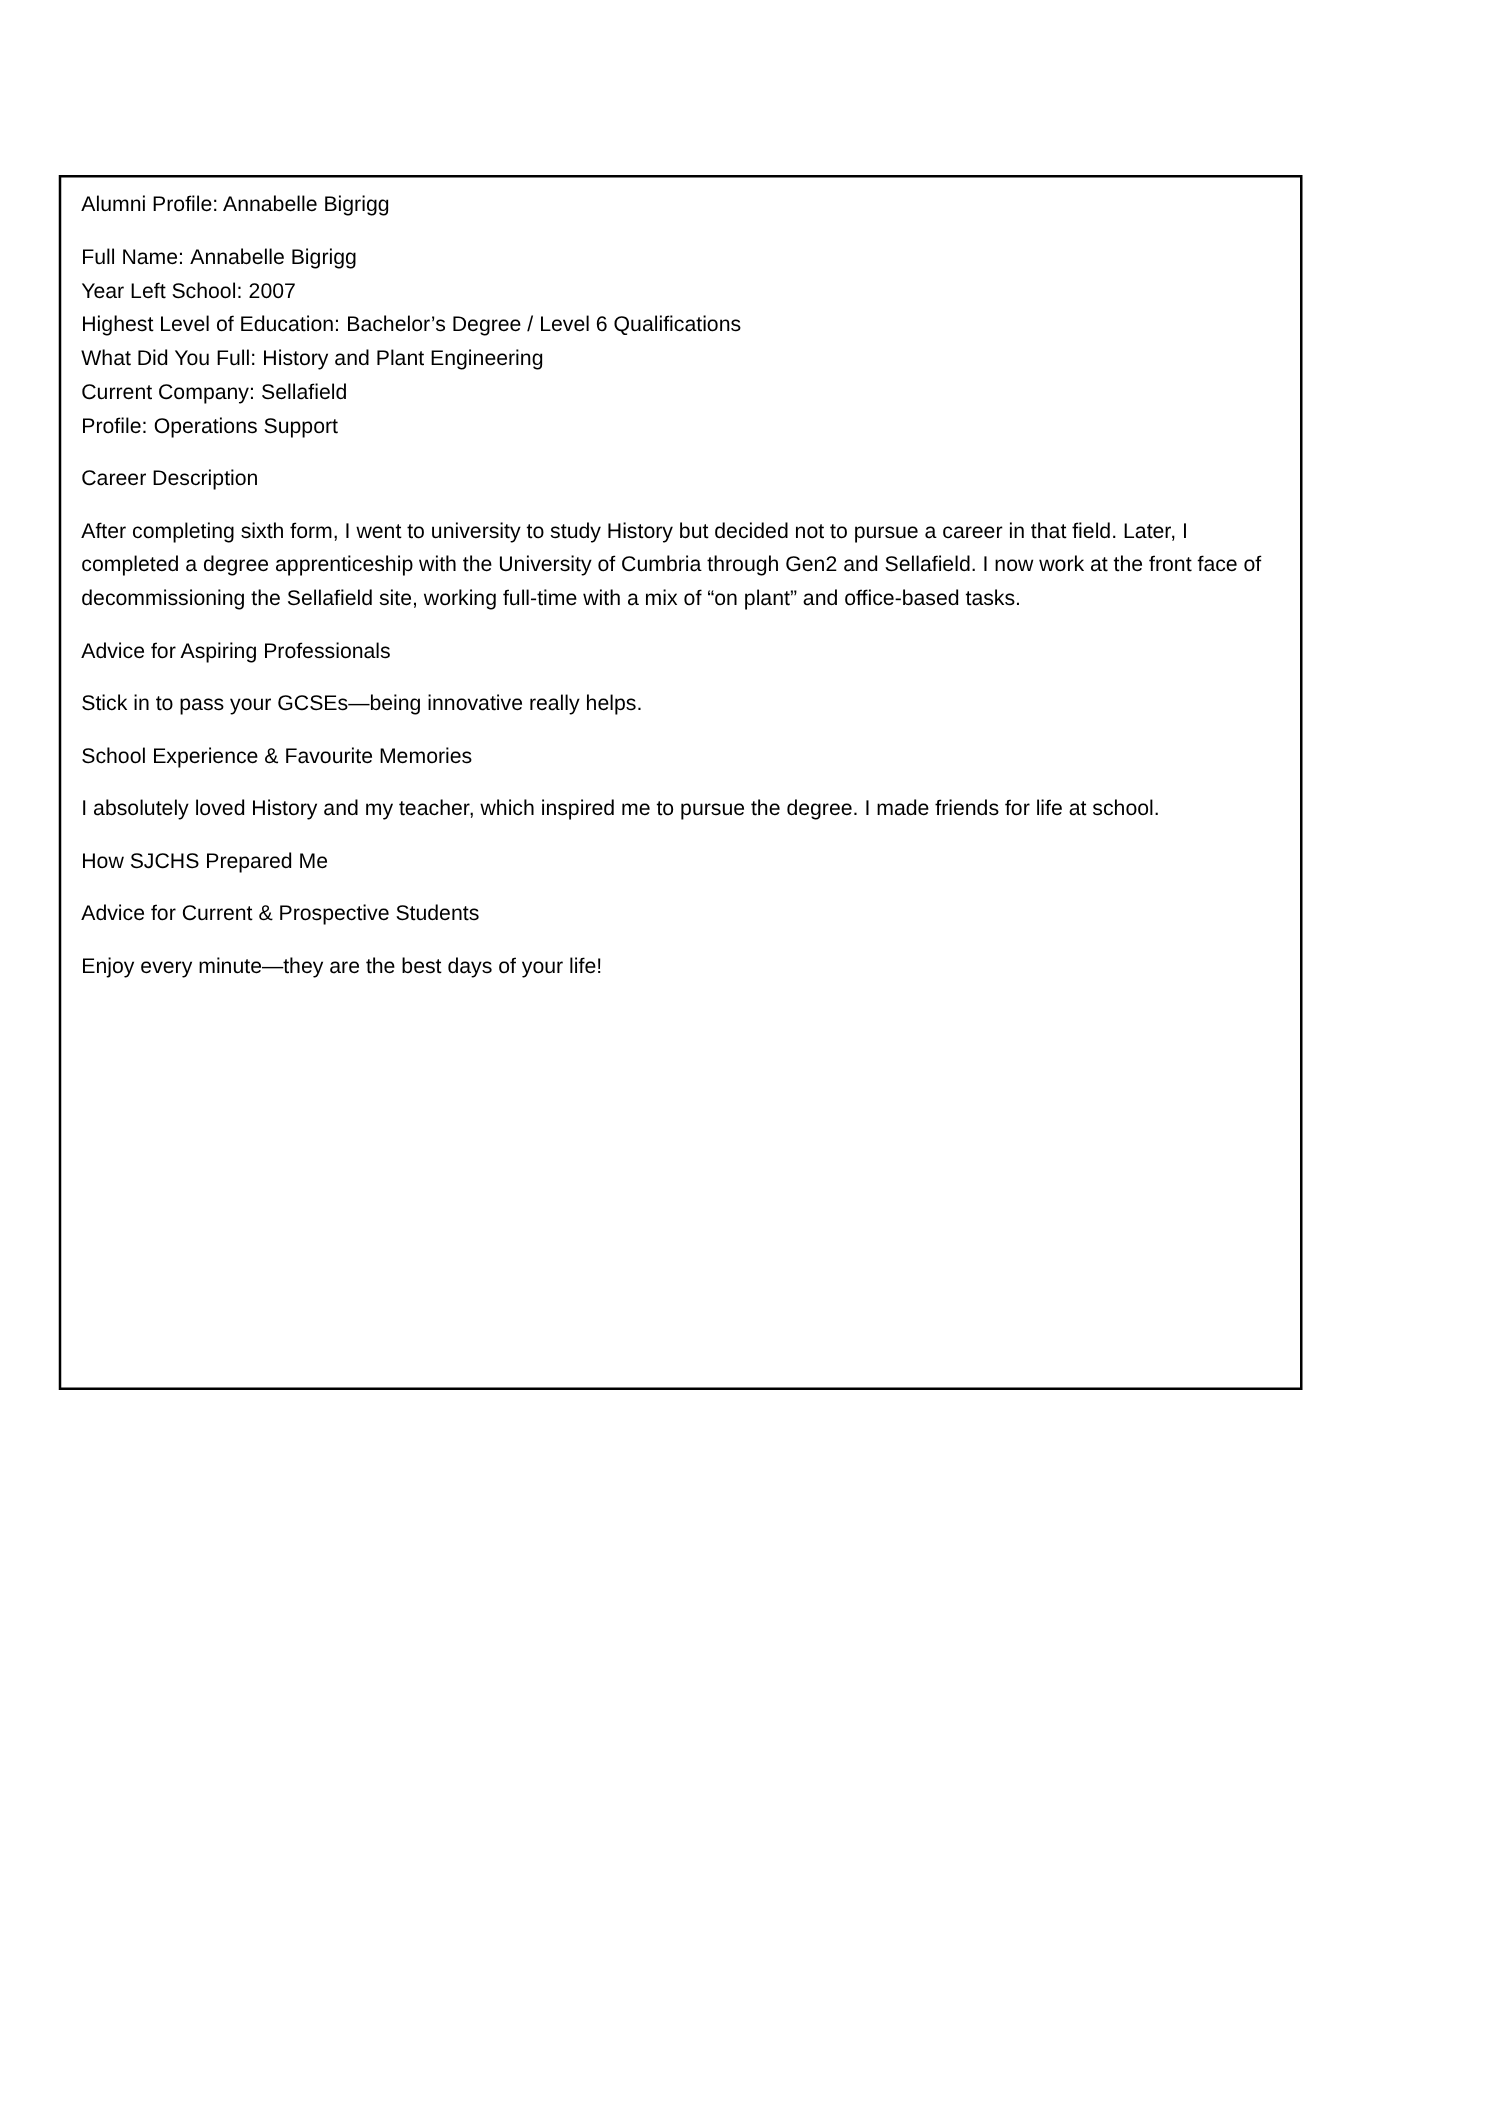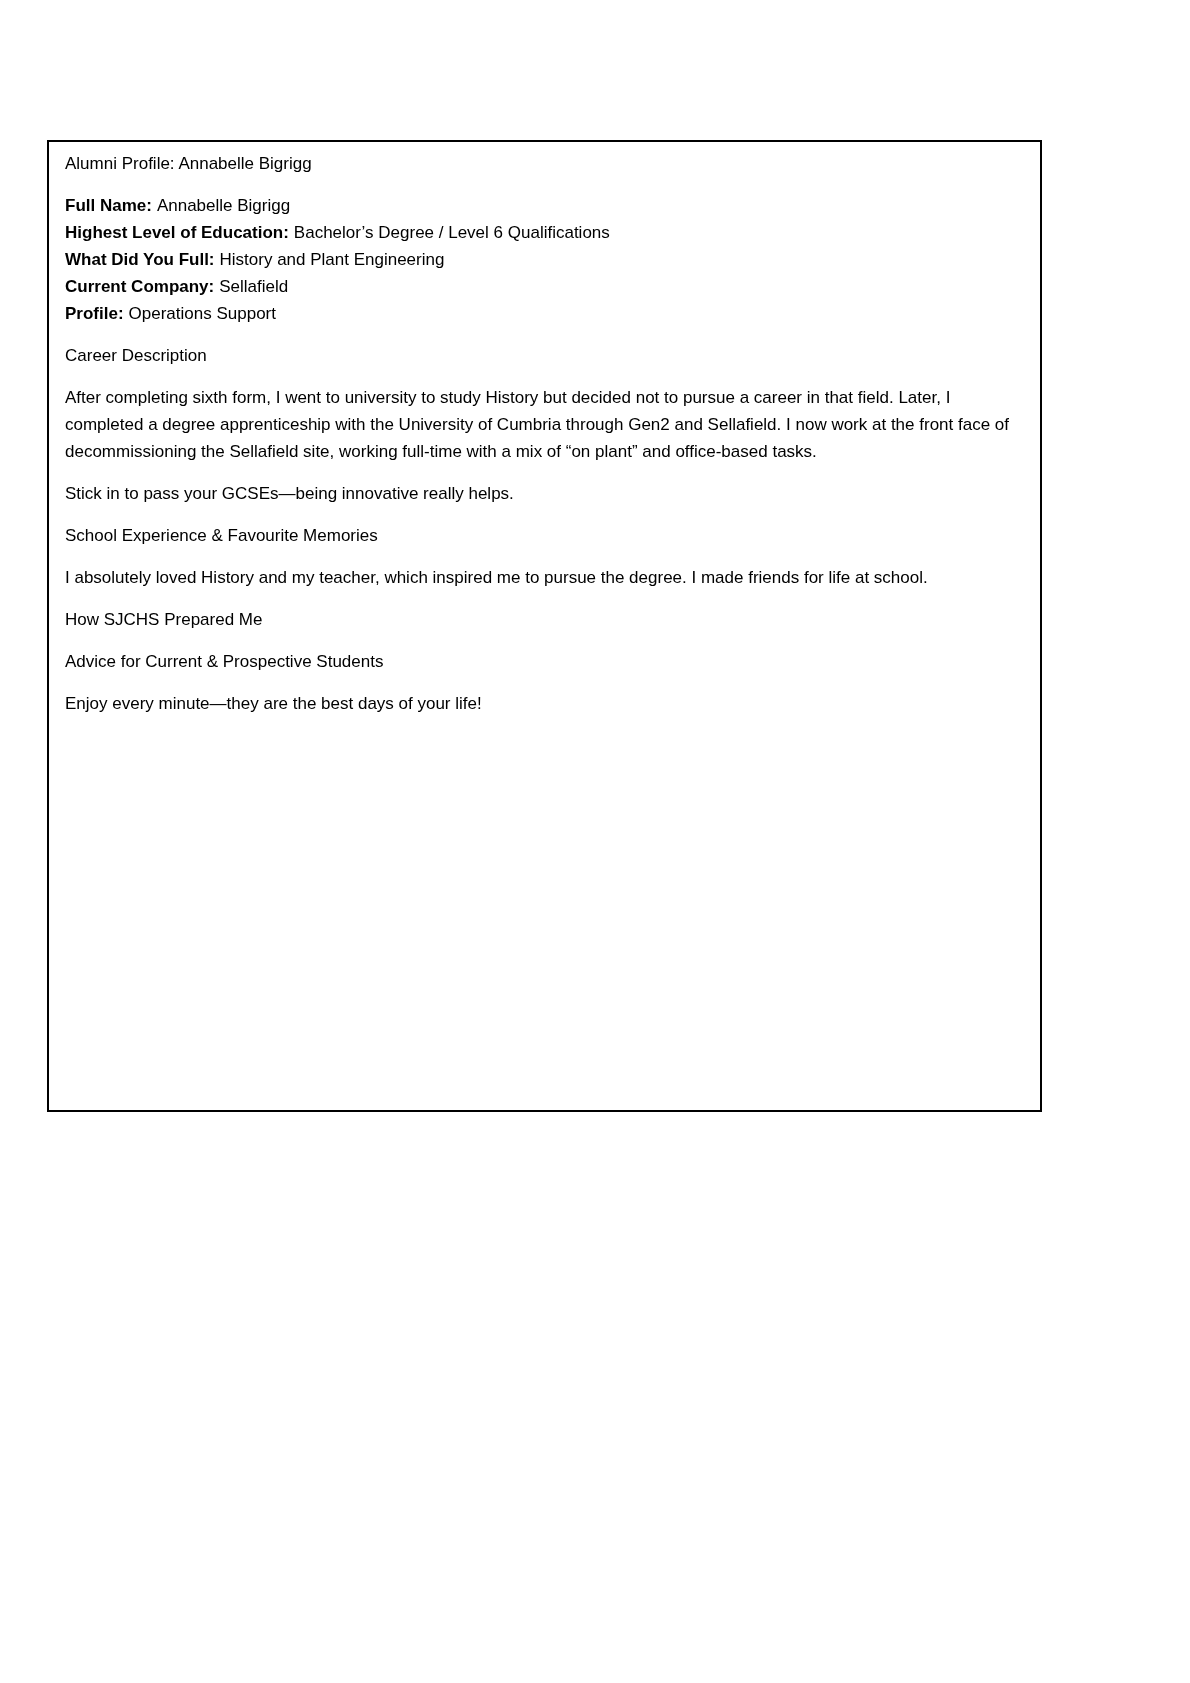--- a/index.html
+++ b/index.html
@@ -38,49 +38,51 @@
   .doc-title {
     font-weight: bold;
   }
   .field-block {
     margin: 0 0 15px 0;
   }
   .field-block p {
     margin: 0;
   }
   .field-block strong {
-    font-weight: bold;
+    font-weight: normal;
     margin-right: 5px;
   }
   .section-heading {
     font-weight: bold;
   }
 </style>
 </head>
 <body>
 
 <div class="page">
   <div class="profile-box">
 
     <h1 class="doc-title">Alumni Profile: Annabelle Bigrigg</h1>
 
     <div class="field-block">
       <p><strong>Full Name:</strong><span>Annabelle Bigrigg</span></p>
+      <p><strong>Year Left School:</strong><span>2007</span></p>
       <p><strong>Highest Level of Education:</strong><span>Bachelor’s Degree / Level 6 Qualifications</span></p>
       <p><strong>What Did You Full:</strong><span>History and Plant Engineering</span></p>
       <p><strong>Current Company:</strong><span>Sellafield</span></p>
       <p><strong>Profile:</strong><span>Operations Support</span></p>
     </div>
 
     <div>
       <h2 class="section-heading">Career Description</h2>
       <p>After completing sixth form, I went to university to study History but decided not to pursue a career in that field. Later, I completed a degree apprenticeship with the University of Cumbria through Gen2 and Sellafield. I now work at the front face of decommissioning the Sellafield site, working full-time with a mix of “on plant” and office-based tasks.</p>
     </div>
 
     <div>
+      <h2 class="section-heading">Advice for Aspiring Professionals</h2>
       <p>Stick in to pass your GCSEs—being innovative really helps.</p>
     </div>
 
     <div>
       <h2 class="section-heading">School Experience &amp; Favourite Memories</h2>
       <p>I absolutely loved History and my teacher, which inspired me to pursue the degree. I made friends for life at school.</p>
     </div>
 
     <div>
       <h2 class="section-heading">How SJCHS Prepared Me</h2>

